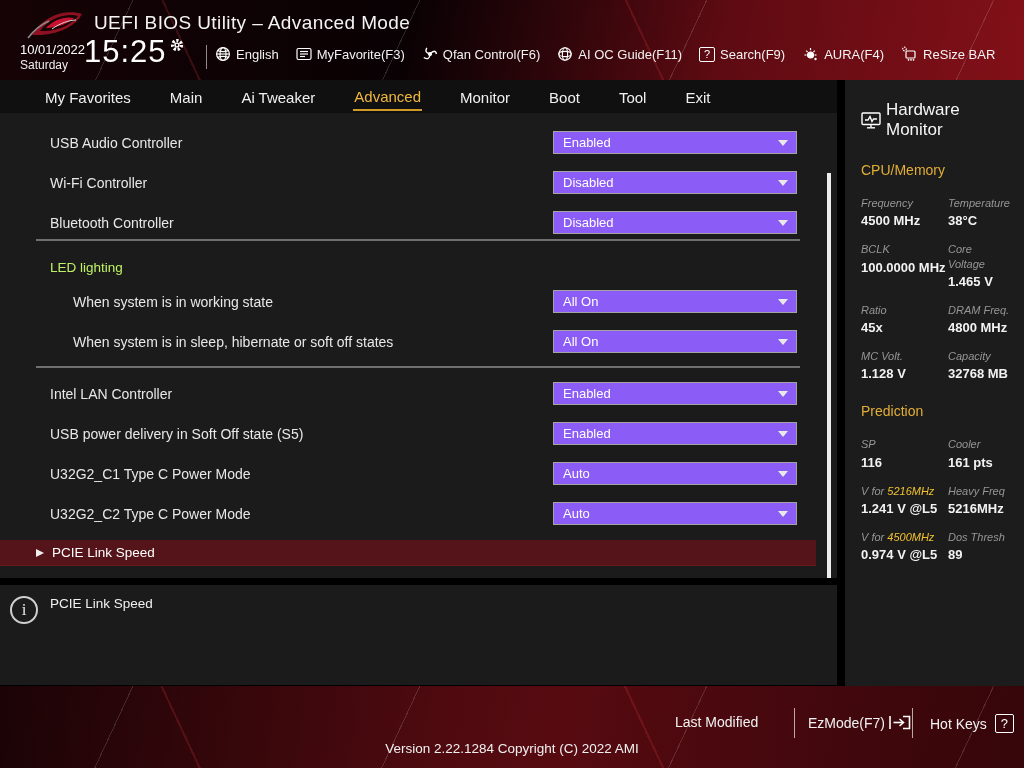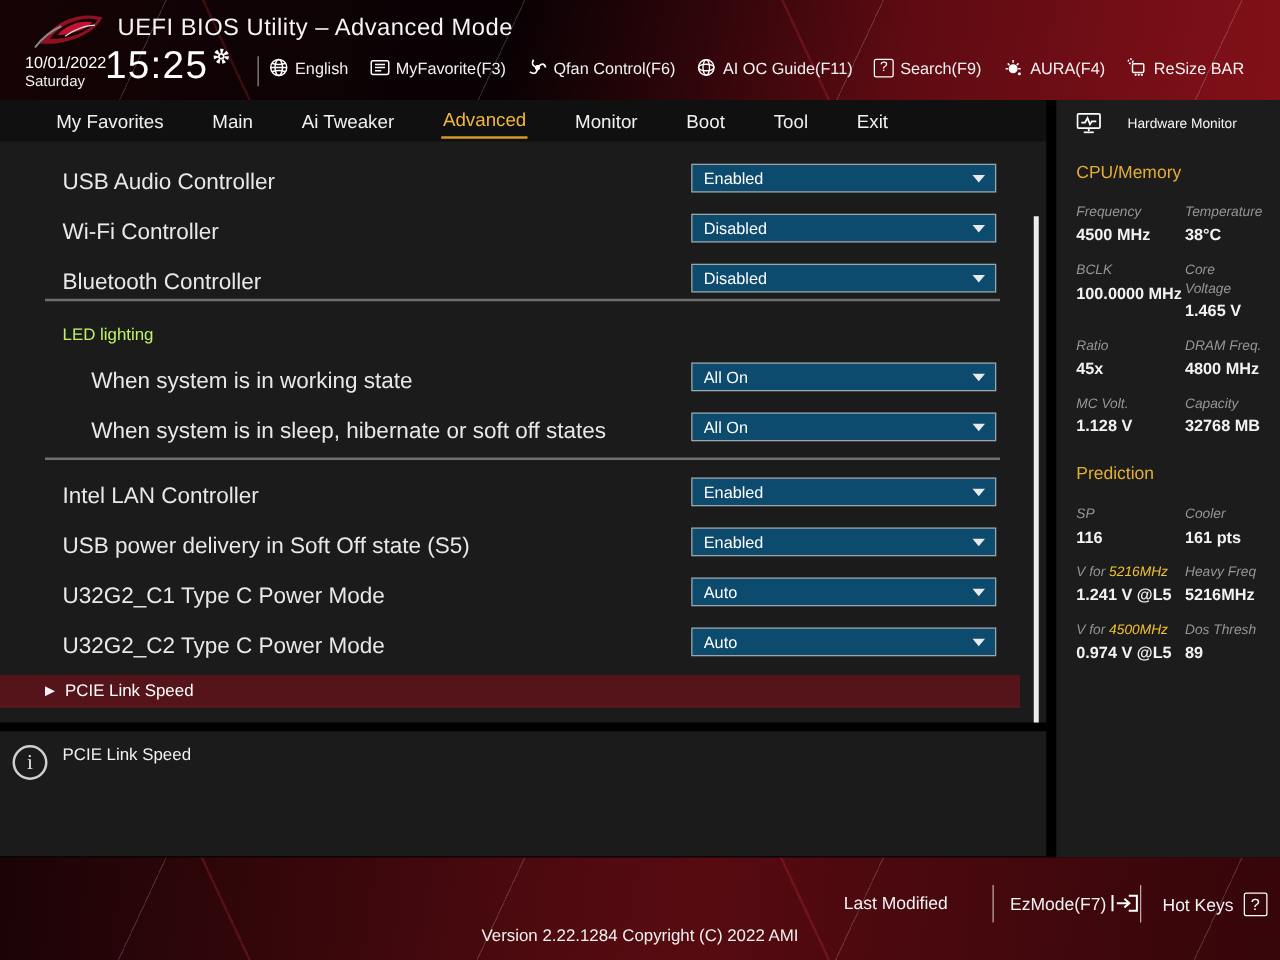--- a/index.html
+++ b/index.html
@@ -31,23 +31,23 @@
 
   
   .tab-bar{ position:absolute; left:0; top:80px; width:837px; height:33px; background:#101010;
     display:flex; align-items:center; padding-left:44px; gap:37px; }
   .tab{ font-size:15px; color:#f0f0f0; padding:5px 1px 4px; cursor:default;text-align:right; }
   .tab.active{ color:#f0b73f; border-bottom:2px solid #cf9a26; }
 
   
   .main-panel{ position:absolute; left:0; top:113px; width:837px; height:465px; background:#1b1b1b; }
   .row{ position:absolute; left:0; width:100%; height:24px; }
-  .row .lbl{ position:absolute; left:50px; top:4px; font-size:18px; color:#e8e8e8; }
+  .row .lbl{ position:absolute; left:50px; top:4px; font-size:14px; color:#e8e8e8; }
   .row.indent .lbl{ left:73px; }
-  .dd{ position:absolute; left:553px; top:0; width:244px; height:23px; background:#0c4a6e;
+  .dd{ position:absolute; left:553px; top:0; width:244px; height:23px; background:#8b5cf6;
     border:1px solid #a3a3a3; display:flex; align-items:center; padding:0 9px; color:#fff; font-size:13px; }
   .dd .caret{ position:absolute; right:8px; top:8px; width:0; height:0;
     border-left:5px solid transparent; border-right:5px solid transparent; border-top:6px solid #e9e9e9; }
   .divider{ position:absolute; left:36px; width:764px; height:2px; background:#6f6f6f; }
   .section-lbl{ position:absolute; left:50px; font-size:13.5px; color:#bef264; }
   .pcie-row{ position:absolute; left:0; top:427px; width:816px; height:26px; background:#551419;
     border-bottom:1px solid #6b181d; display:flex; align-items:center; }
   .pcie-arrow{ width:0; height:0; margin-left:36px; border-left:8px solid #f0f0f0;
     border-top:4.5px solid transparent; border-bottom:4.5px solid transparent; }
   .pcie-lbl{ margin-left:8px; font-size:13.5px; color:#fff; }
@@ -56,21 +56,21 @@
   
   .info-panel{ position:absolute; left:0; top:585px; width:837px; height:100px; background:#1b1b1b; }
   .info-icon{ position:absolute; left:10px; top:11px; width:28px; height:28px; border:2px solid #cfcfcf;
     border-radius:50%; display:flex; align-items:center; justify-content:center;
     font-family:"Liberation Serif", serif; font-size:17px; color:#e6e6e6; }
   .info-text{ position:absolute; left:50px; top:11px; font-size:13.5px; color:#f0f0f0; }
 
   
   .sidebar{ position:absolute; left:845px; top:80px; width:179px; height:606px; background:#1c1c1c;
     padding:8px 14px 0 16px; }
-  .hm-header{ display:flex; align-items:center; gap:21px; font-size:11px; color:#f5f5f5; margin-top:2px; }
+  .hm-header{ display:flex; align-items:center; gap:5px; font-size:17px; color:#f5f5f5; margin-top:12px; }
   .hm-section{ font-size:14px; color:#e2ae35; margin:22px 0 4px; }
   .hm-grid{ display:grid; grid-template-columns:78px auto; column-gap:9px; }
   .hm-cell{ margin-top:14px; }
   .hm-label{ font-size:11px; color:#969696; line-height:1.3;font-style:italic; }
   .hm-value{ font-size:13px; color:#f2f2f2; font-weight:bold; margin-top:3px; white-space:nowrap; }
   .hl{ color:#f2c230; }
 
   
   .bottom-banner{ position:absolute; left:0; top:686px; width:1024px; height:82px;
     background:

